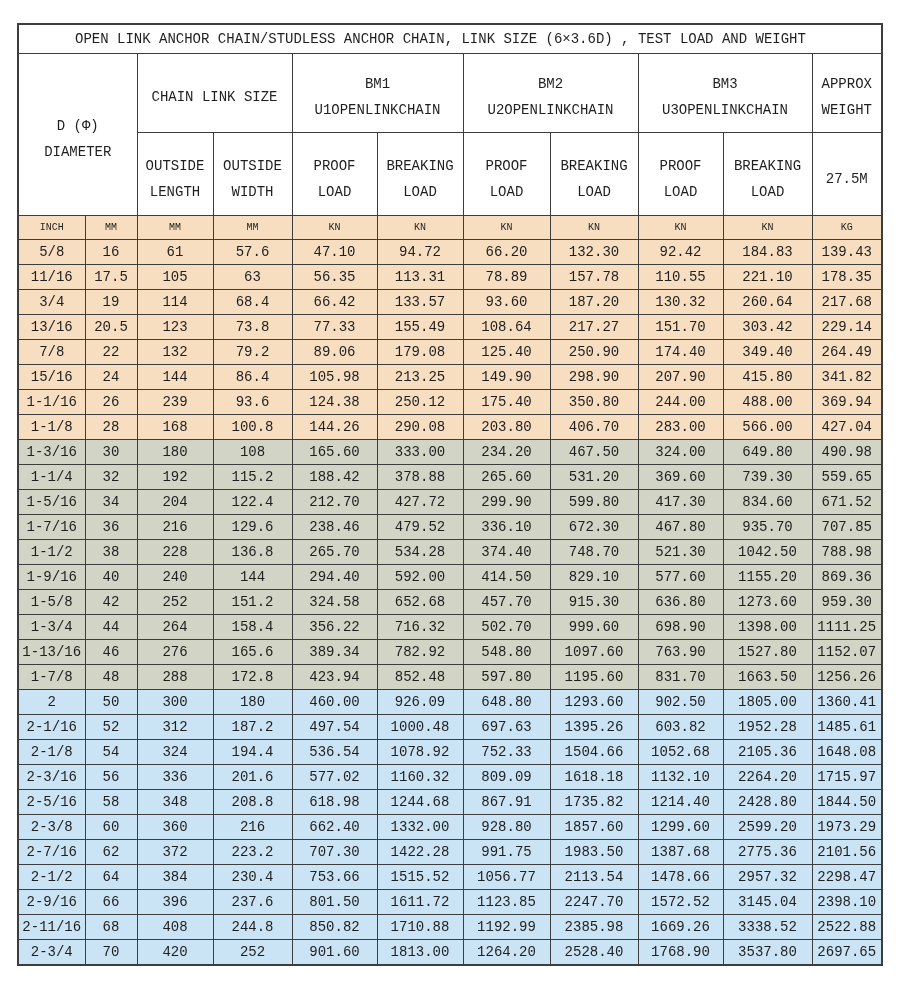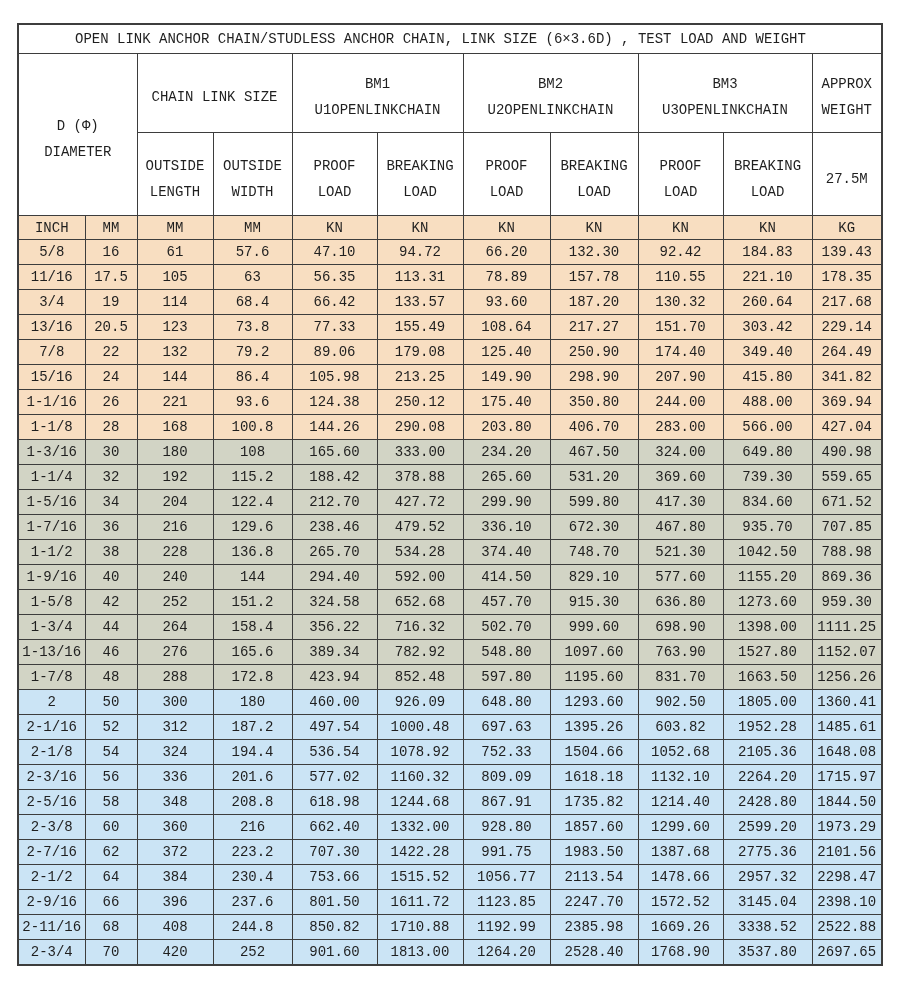--- a/index.html
+++ b/index.html
@@ -45,21 +45,21 @@
     padding-top: 8px;
   }
   tr.sub-row th {
     height: 72px;
     font-size: 14px;
     padding-top: 10px;
   }
   .hline { line-height: 26px; }
   tbody tr.units-row td {
     height: 23px;
-    font-size: 14px;
+    font-size: 10px;
     text-align: center;
   }
   tbody tr.data-row td {
     height: 24px;
     font-size: 14px;
   }
   .band-peach { background: var(--band-peach, #f8dec1); }
   .band-gray  { background: var(--band-gray,  #d2d4c5); }
   .band-blue  { background: var(--band-blue,  #cbe4f5); }
 </style>
@@ -236,21 +236,21 @@
           <td>213.25</td>
           <td>149.90</td>
           <td>298.90</td>
           <td>207.90</td>
           <td>415.80</td>
           <td>341.82</td>
         </tr>
         <tr class="data-row band-peach">
           <td>1-1/16</td>
           <td>26</td>
-          <td>221</td>
+          <td>239</td>
           <td>93.6</td>
           <td>124.38</td>
           <td>250.12</td>
           <td>175.40</td>
           <td>350.80</td>
           <td>244.00</td>
           <td>488.00</td>
           <td>369.94</td>
         </tr>
         <tr class="data-row band-peach">

